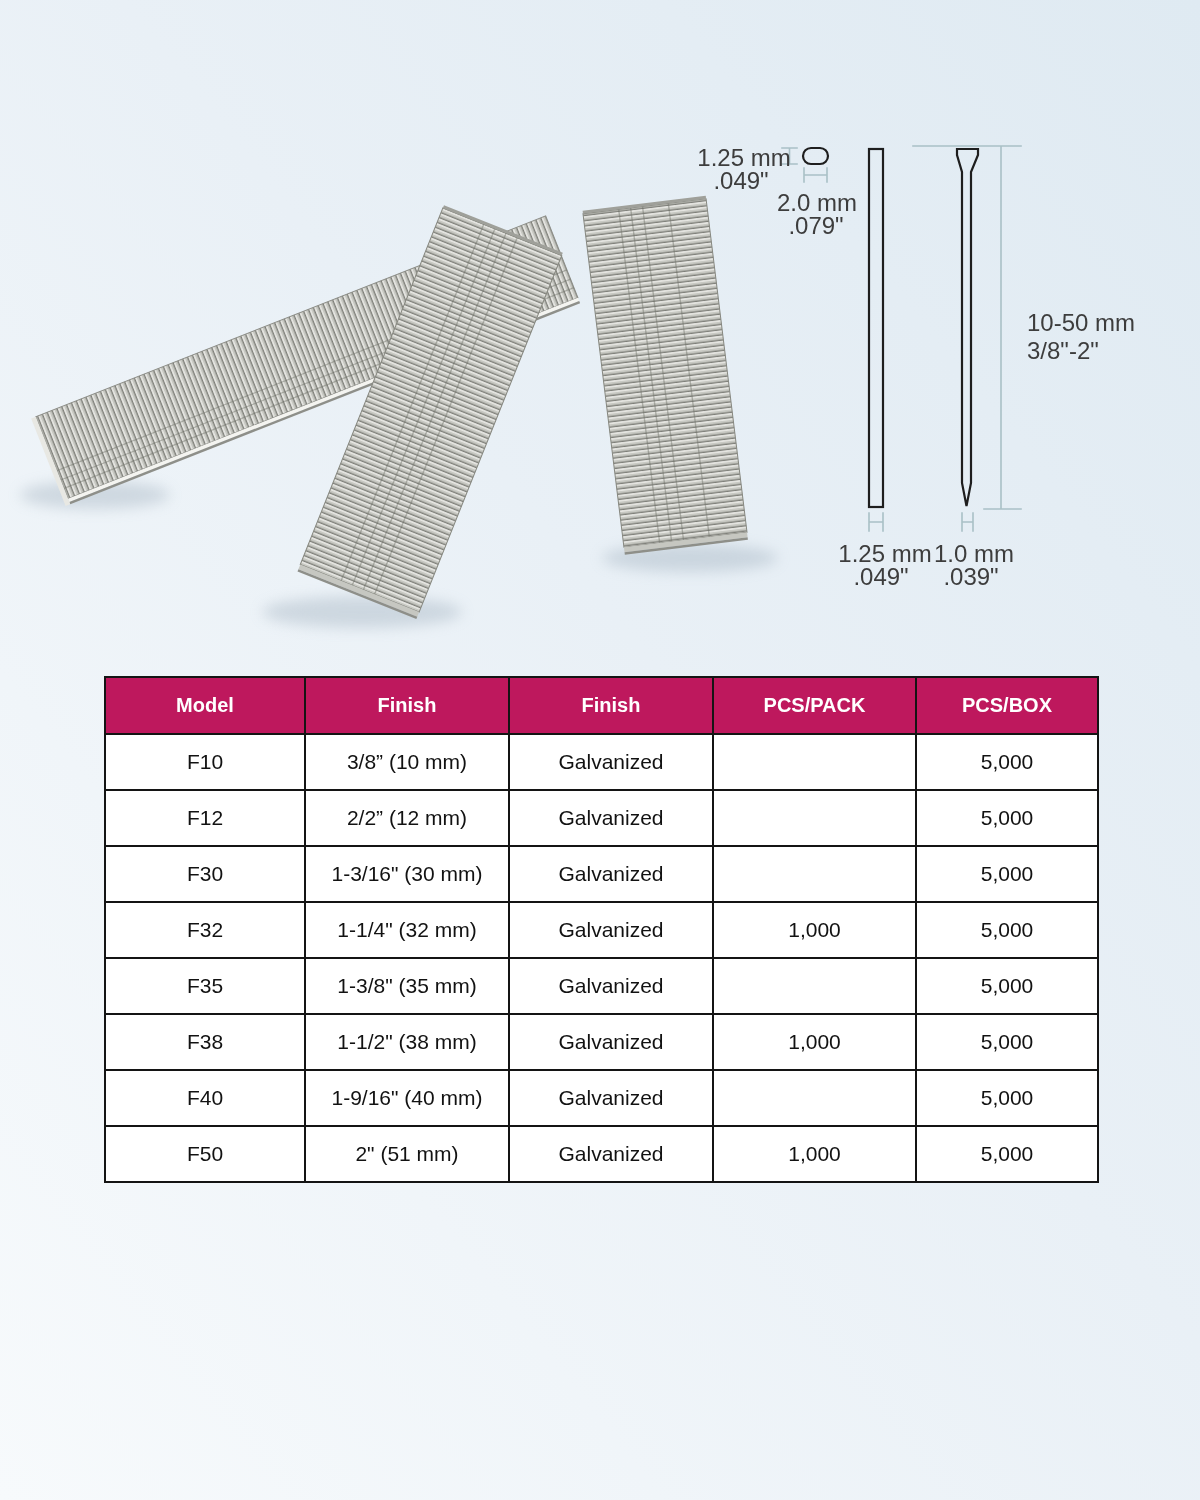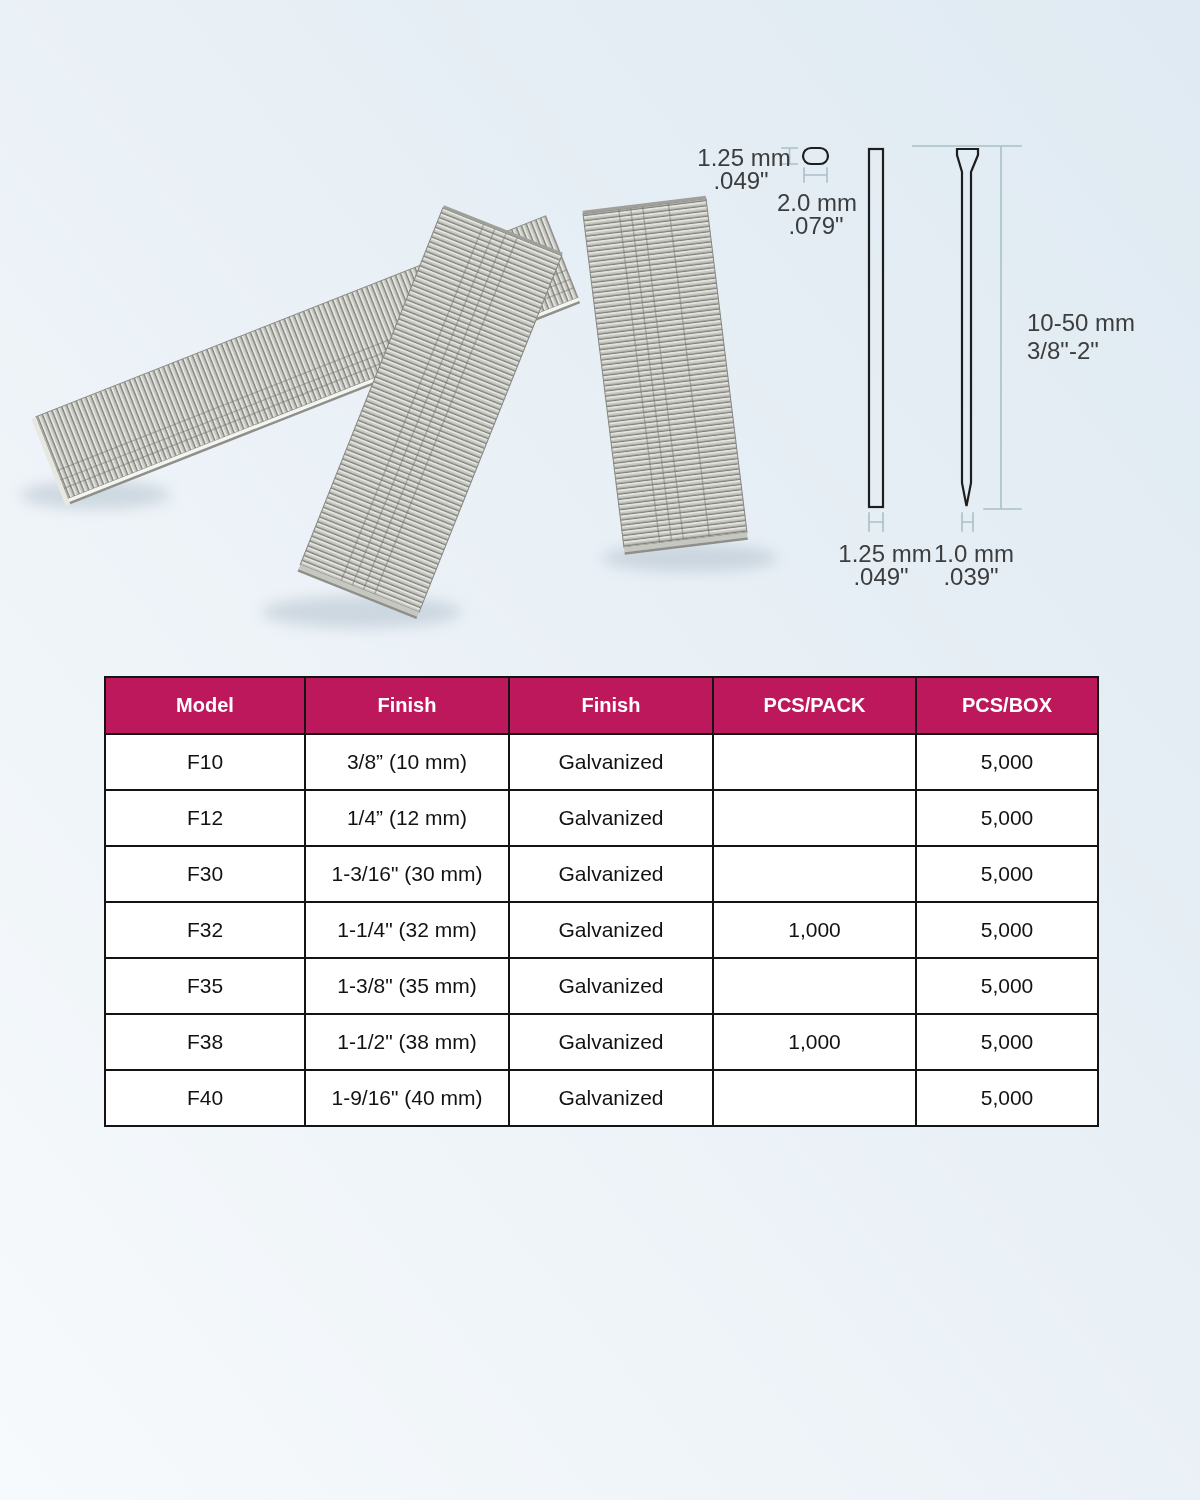--- a/index.html
+++ b/index.html
@@ -127,21 +127,21 @@
   <tbody>
     <tr>
       <td>F10</td>
       <td>3/8” (10 mm)</td>
       <td>Galvanized</td>
       <td></td>
       <td>5,000</td>
     </tr>
     <tr>
       <td>F12</td>
-      <td>1/4” (12 mm)</td>
+      <td>2/2” (12 mm)</td>
       <td>Galvanized</td>
       <td></td>
       <td>5,000</td>
     </tr>
     <tr>
       <td>F30</td>
       <td>1-3/16" (30 mm)</td>
       <td>Galvanized</td>
       <td></td>
       <td>5,000</td>
@@ -167,14 +167,21 @@
       <td>1,000</td>
       <td>5,000</td>
     </tr>
     <tr>
       <td>F40</td>
       <td>1-9/16" (40 mm)</td>
       <td>Galvanized</td>
       <td></td>
       <td>5,000</td>
     </tr>
+    <tr>
+      <td>F50</td>
+      <td>2" (51 mm)</td>
+      <td>Galvanized</td>
+      <td>1,000</td>
+      <td>5,000</td>
+    </tr>
   </tbody>
 </table>
 
 </body></html>

